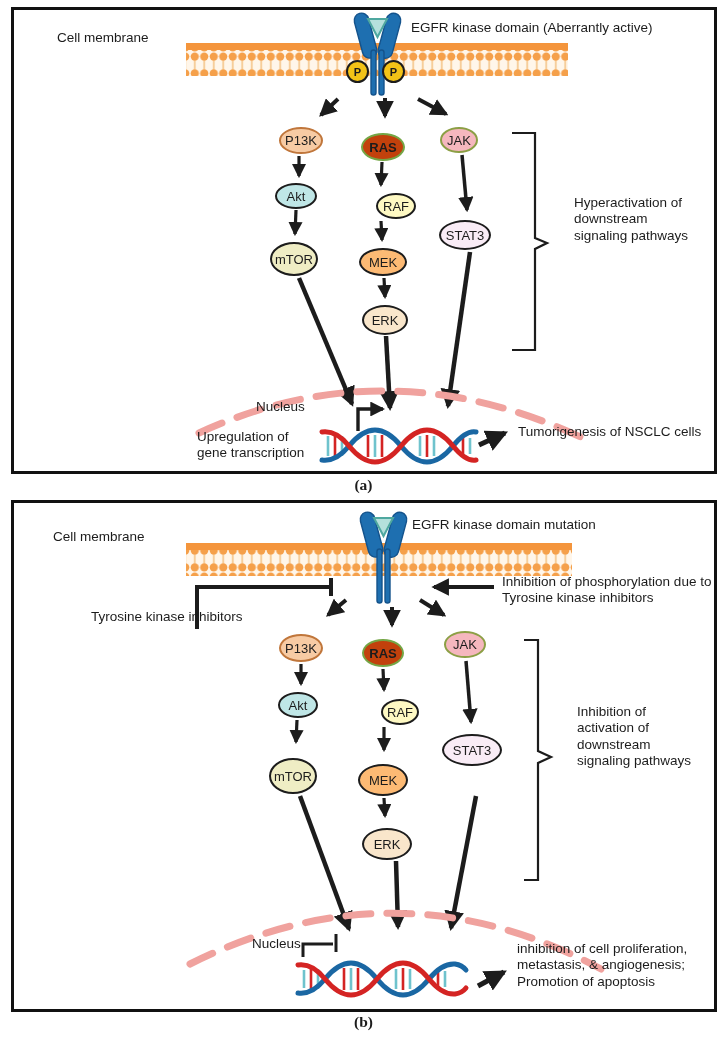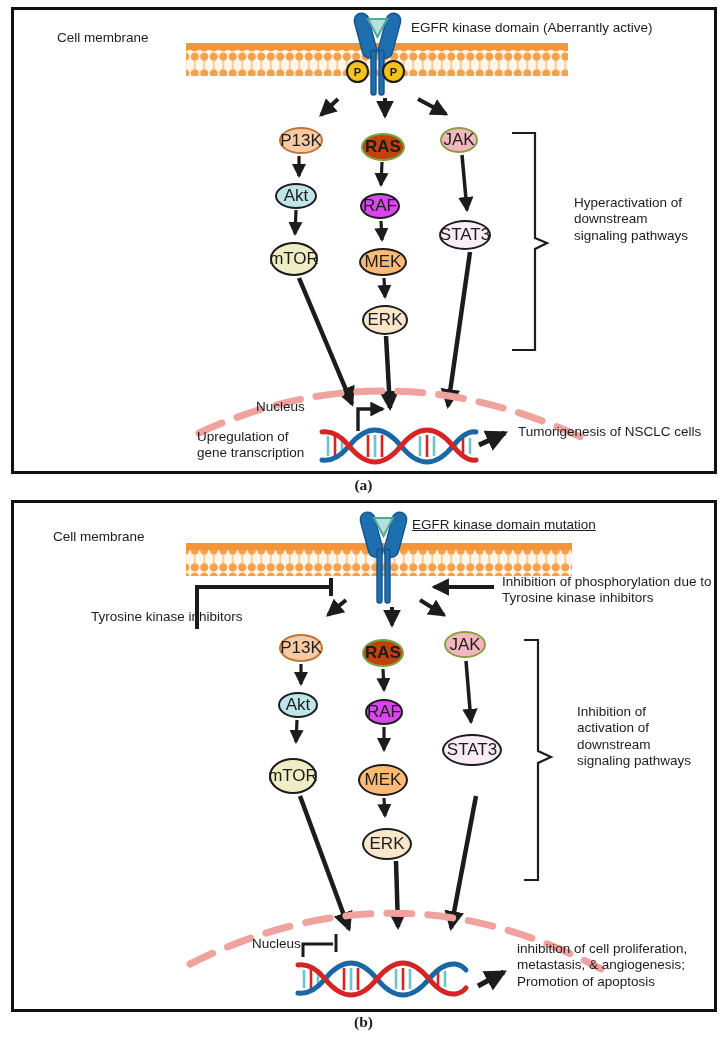--- a/index.html
+++ b/index.html
@@ -6,26 +6,26 @@
   .page{position:relative;width:727px;height:1041px;background:#ffffff;
         font-family:"Liberation Sans",sans-serif;color:#1c1c1c;overflow:hidden;}
   .panel{position:absolute;left:11px;width:706px;border:3px solid #111;box-sizing:border-box;background:transparent;}
   #panel-a{top:7px;height:467px;}
   #panel-b{top:500px;height:512px;}
   svg.gfx{position:absolute;left:0;top:0;width:727px;height:1041px;}
   .lbl{position:absolute;font-size:13.5px;line-height:1.22;color:#1c1c1c;}
   .nowrap{white-space:nowrap;}
   .node{position:absolute;border:2px solid #1c1c1c;border-radius:50%;
         display:flex;align-items:center;justify-content:center;
-        font-size:17px;box-sizing:border-box;background:#fff;}
+        font-size:13px;box-sizing:border-box;background:#fff;}
   .n-p13k{background:#F7CBA4;border-color:#C0763B;}
   .n-ras{background:#c2410c;border-color:#74A646;font-weight:bold;}
   .n-jak{background:#F5B7BE;border-color:#8C9F45;}
   .n-akt{background:#BFE6E6;}
-  .n-raf{background:#d946ef;}
+  .n-raf{background:#fef9c3;margin-left:16px;}
   .n-stat3{background:#F9ECF6;text-align:right;}
   .n-mtor{background:#EFEDC4;}
   .n-mek{background:#fdba74;}
   .n-erk{background:#F9E6CB;}
   .pcircle{position:absolute;width:23px;height:23px;border-radius:50%;
            background:#F3C317;border:2px solid #1c1c1c;box-sizing:border-box;
            display:flex;align-items:center;justify-content:center;
            font-size:11px;font-weight:700;}
   .caption{position:absolute;left:0;width:727px;text-align:center;
            font-family:"Liberation Serif",serif;font-weight:700;font-size:15.5px;}
@@ -193,21 +193,21 @@
   <div class="node n-mtor" style="left:270px;top:242px;width:48px;height:34px;">mTOR</div>
   <div class="node n-mek" style="left:359px;top:248px;width:48px;height:28px;">MEK</div>
   <div class="node n-erk" style="left:362px;top:305px;width:46px;height:30px;">ERK</div>
 
   <div class="lbl" style="left:574px;top:195px;width:130px;">Hyperactivation of downstream signaling pathways</div>
   <div class="lbl nowrap" style="left:256px;top:399px;">Nucleus</div>
   <div class="lbl" style="left:197px;top:429px;width:116px;">Upregulation of gene transcription</div>
   <div class="lbl nowrap" style="left:518px;top:424px;">Tumorigenesis of NSCLC cells</div>
   <div class="caption" style="top:476px;">(a)</div>
 
-  <div class="lbl nowrap" style="left:412px;top:517px;text-decoration:underline;">EGFR kinase domain mutation</div>
+  <div class="lbl nowrap" style="left:412px;top:517px;">EGFR kinase domain mutation</div>
   <div class="lbl nowrap" style="left:53px;top:529px;">Cell membrane</div>
   <div class="lbl nowrap" style="left:91px;top:609px;">Tyrosine kinase inhibitors</div>
   <div class="lbl" style="left:502px;top:574px;width:228px;">Inhibition of phosphorylation due to Tyrosine kinase inhibitors</div>
 
   <div class="node n-p13k" style="left:279px;top:634px;width:44px;height:28px;">P13K</div>
   <div class="node n-ras" style="left:362px;top:639px;width:42px;height:28px;">RAS</div>
   <div class="node n-jak" style="left:444px;top:631px;width:42px;height:27px;">JAK</div>
   <div class="node n-akt" style="left:278px;top:692px;width:40px;height:26px;">Akt</div>
   <div class="node n-raf" style="left:365px;top:699px;width:38px;height:26px;">RAF</div>
   <div class="node n-stat3" style="left:442px;top:734px;width:60px;height:32px;">STAT3</div>

